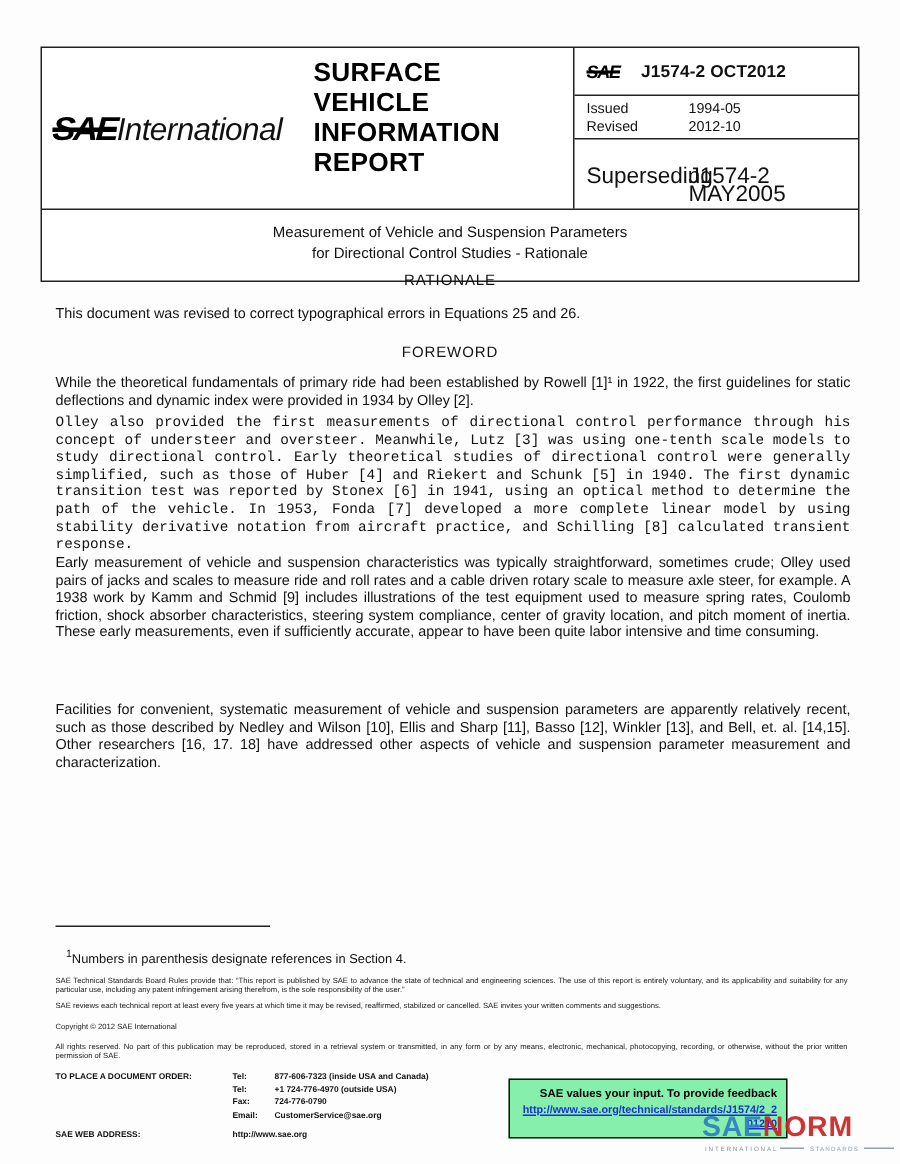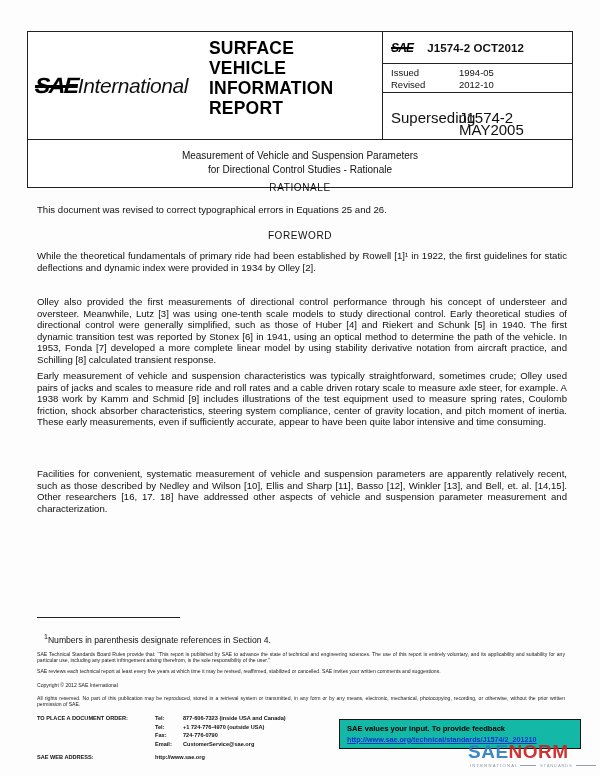--- a/index.html
+++ b/index.html
@@ -152,21 +152,21 @@
     font-size: 9.6px;
     line-height: 11.6px;
     text-align: justify;
     color: #111;
     margin: 0;
   }
   #rationale-heading { position: absolute; left: 27px; top: 182px; width: 546px; }
   #rationale-para    { position: absolute; left: 37px; top: 204px; width: 530px; }
   #foreword-heading  { position: absolute; left: 27px; top: 230px; width: 546px; }
   #para-1 { position: absolute; left: 37px; top: 250px; width: 530px; }
-  #para-2 { position: absolute; left: 37px; top: 296px; width: 530px; }
+  #para-2 { position: absolute; left: 37px; top: 276px; width: 530px; font-family: Liberation Mono, monospace; }
   #para-3 { position: absolute; left: 37px; top: 370px; width: 530px; }
   #para-4 { position: absolute; left: 37px; top: 440px; width: 530px; margin-top: 28px; }
 
   
   .footnote-rule {
     position: absolute;
     left: 37px;
     top: 617px;
     width: 143px;
     height: 0;
@@ -218,29 +218,30 @@
     font-size: 5.6px;
     font-weight: bold;
     display: flex;
   }
 
   
   .feedback-box {
     position: absolute;
     left: 339px;
     top: 719px;
-    width: 242px;
+    width: 186px;
     border: 1.6px solid #111;
-    background: #14b8a6;
+    background: #86efac;
     padding: 4px 6px 4px 7px;
     box-sizing: border-box;
     font-size: 7.6px;
     line-height: 9.6px;
     font-weight: bold;
     color: #000;
+    text-align: right;
   }
   .feedback-link {
     color: #1a2fd0;
     text-decoration: underline;
     font-size: 7.2px;
     word-break: break-all;
     display: inline-block;
     margin-top: 1px;
   }
 

